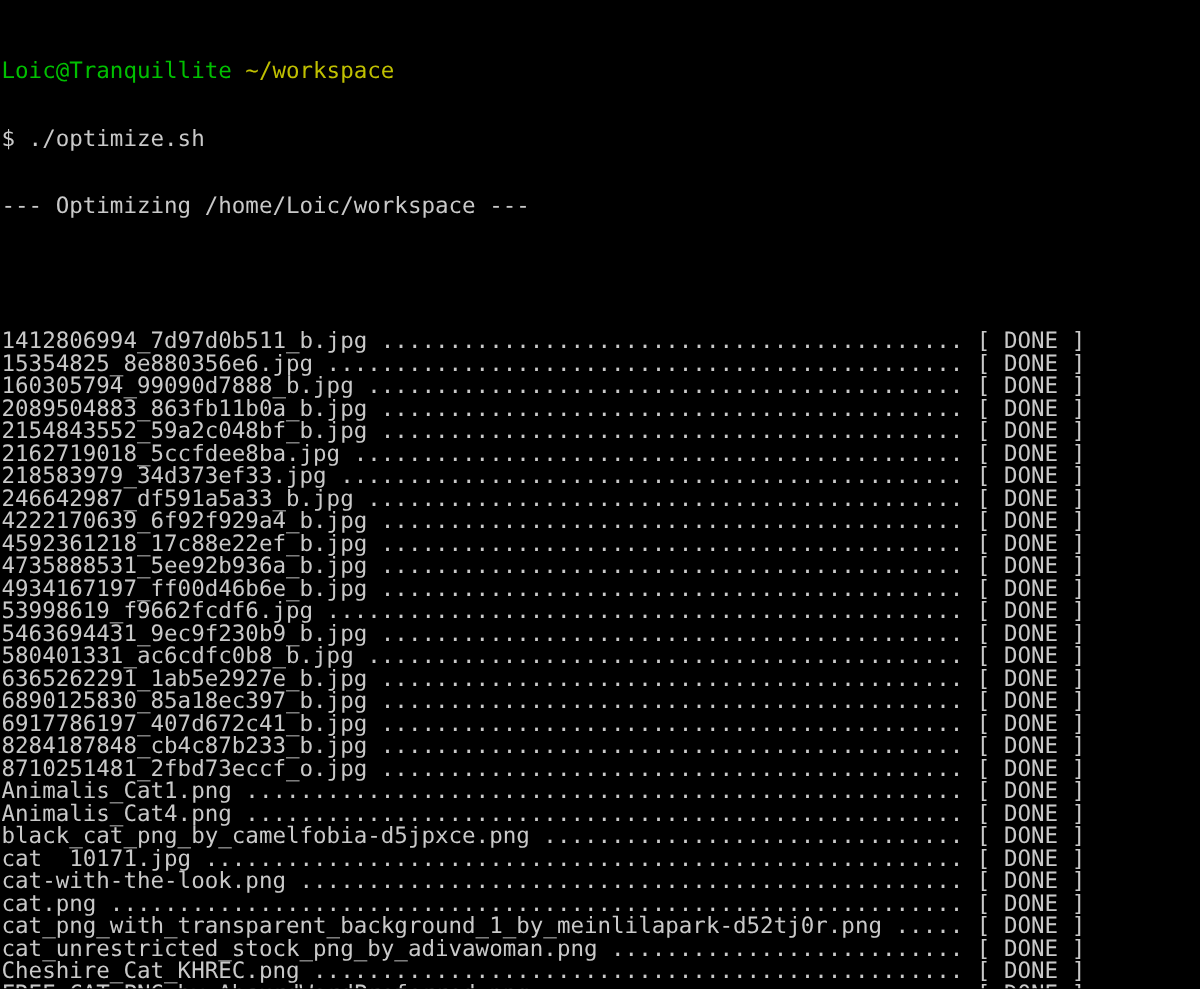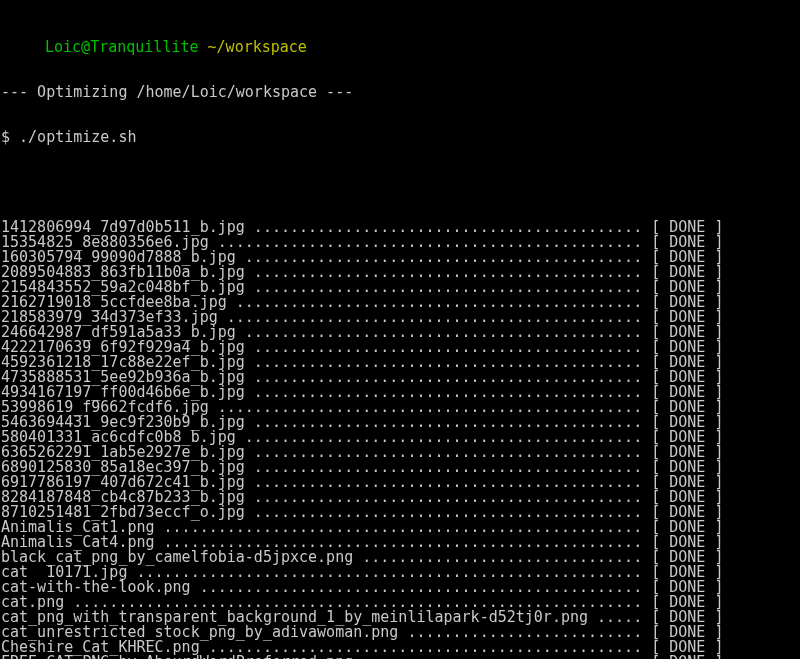--- a/index.html
+++ b/index.html
@@ -18,28 +18,28 @@
     color: var(--fg, #C9C9C9);
     font-family: "DejaVu Sans Mono", "Liberation Mono", monospace;
     font-size: 15px;
     line-height: 15px;
     white-space: pre;
   }
   .line {
     height: 15px;
     overflow: visible;
   }
-  .user { color: var(--green, #00C000); padding-left: 44px; }
+  .user { color: var(--green, #00C000); }
   .path { color: var(--yellow, #C0C000); text-align: center; }
 </style>
 </head>
 <body>
 
 <div class="terminal" style="--bg: #000000; --fg: #C9C9C9; --green: #00C000; --yellow: #C0C000;">
   <div class="line"><span class="user">Loic@Tranquillite</span> <span class="path">~/workspace</span></div>
+  <div class="line"><span>$</span> <span>./optimize.sh</span></div>
   <div class="line">--- Optimizing /home/Loic/workspace ---</div>
-  <div class="line"><span>$</span> <span>./optimize.sh</span></div>
   <div class="line"></div>
   <div><div class="line">1412806994_7d97d0b511_b.jpg ........................................... [ DONE ]</div><div class="line">15354825_8e880356e6.jpg ............................................... [ DONE ]</div><div class="line">160305794_99090d7888_b.jpg ............................................ [ DONE ]</div><div class="line">2089504883_863fb11b0a_b.jpg ........................................... [ DONE ]</div><div class="line">2154843552_59a2c048bf_b.jpg ........................................... [ DONE ]</div><div class="line">2162719018_5ccfdee8ba.jpg ............................................. [ DONE ]</div><div class="line">218583979_34d373ef33.jpg .............................................. [ DONE ]</div><div class="line">246642987_df591a5a33_b.jpg ............................................ [ DONE ]</div><div class="line">4222170639_6f92f929a4_b.jpg ........................................... [ DONE ]</div><div class="line">4592361218_17c88e22ef_b.jpg ........................................... [ DONE ]</div><div class="line">4735888531_5ee92b936a_b.jpg ........................................... [ DONE ]</div><div class="line">4934167197_ff00d46b6e_b.jpg ........................................... [ DONE ]</div><div class="line">53998619_f9662fcdf6.jpg ............................................... [ DONE ]</div><div class="line">5463694431_9ec9f230b9_b.jpg ........................................... [ DONE ]</div><div class="line">580401331_ac6cdfc0b8_b.jpg ............................................ [ DONE ]</div><div class="line">6365262291_1ab5e2927e_b.jpg ........................................... [ DONE ]</div><div class="line">6890125830_85a18ec397_b.jpg ........................................... [ DONE ]</div><div class="line">6917786197_407d672c41_b.jpg ........................................... [ DONE ]</div><div class="line">8284187848_cb4c87b233_b.jpg ........................................... [ DONE ]</div><div class="line">8710251481_2fbd73eccf_o.jpg ........................................... [ DONE ]</div><div class="line">Animalis_Cat1.png ..................................................... [ DONE ]</div><div class="line">Animalis_Cat4.png ..................................................... [ DONE ]</div><div class="line">black_cat_png_by_camelfobia-d5jpxce.png ............................... [ DONE ]</div><div class="line">cat  10171.jpg ........................................................ [ DONE ]</div><div class="line">cat-with-the-look.png ................................................. [ DONE ]</div><div class="line">cat.png ............................................................... [ DONE ]</div><div class="line">cat_png_with_transparent_background_1_by_meinlilapark-d52tj0r.png ..... [ DONE ]</div><div class="line">cat_unrestricted_stock_png_by_adivawoman.png .......................... [ DONE ]</div><div class="line">Cheshire_Cat_KHREC.png ................................................ [ DONE ]</div><div class="line">FREE_CAT_PNG_by_AbsurdWordPreferred.png ............................... [ DONE ]</div></div>
   
   
   
 </div>
 
 </body></html>

